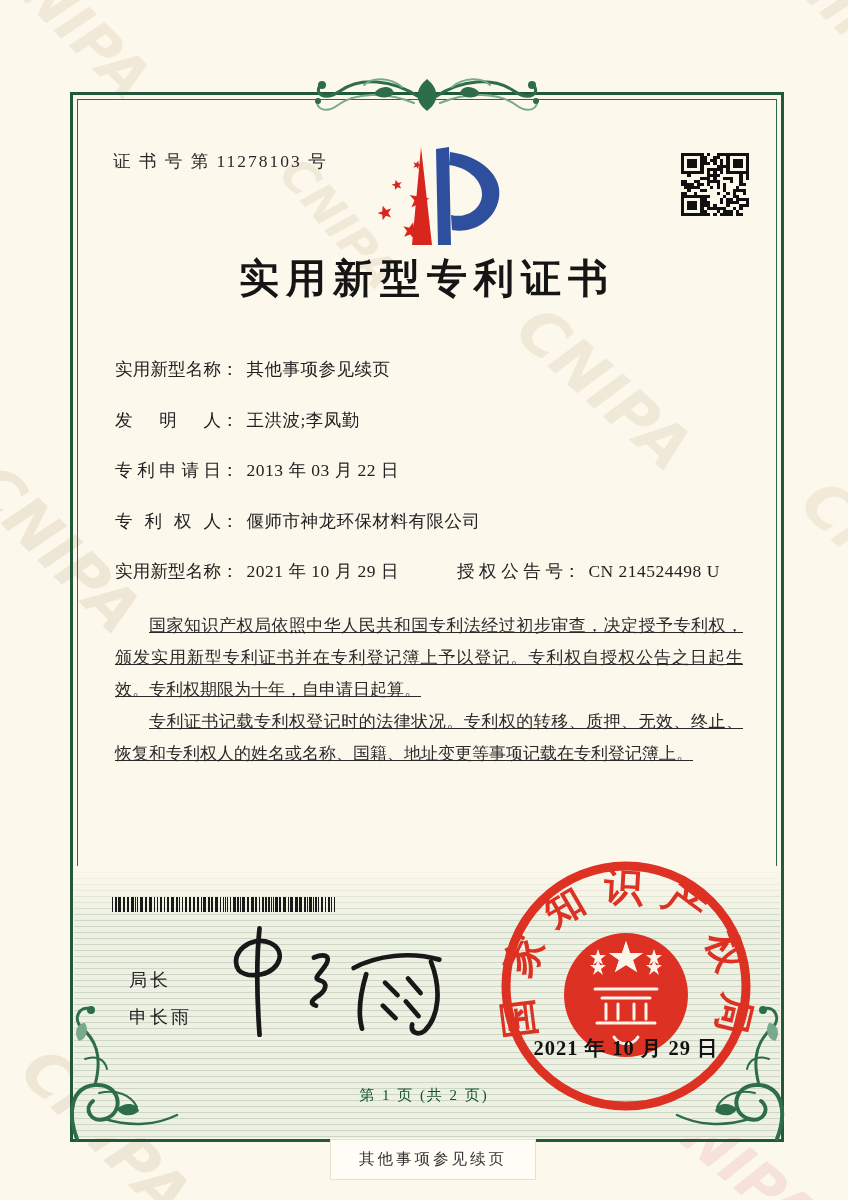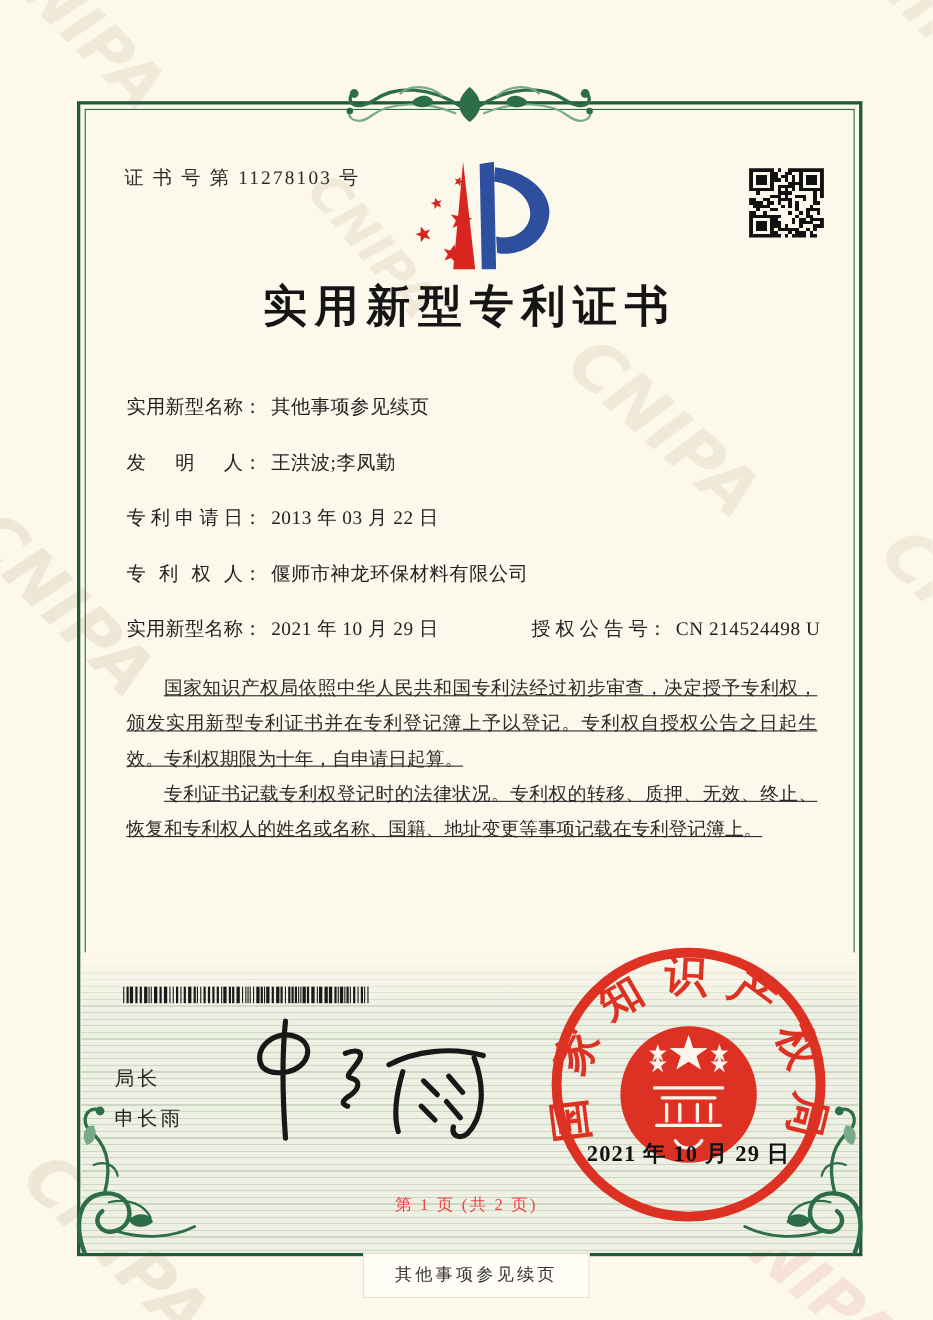--- a/index.html
+++ b/index.html
@@ -39,39 +39,39 @@
   .title{position:absolute;left:0;right:0;top:156px;margin:0;text-align:center;
          font-size:40px;font-weight:700;letter-spacing:7px;color:#151515;z-index:2;}
 
   
   .content{position:absolute;left:42px;top:262px;width:628px;z-index:2;color:#222;}
   .row{margin-bottom:26.5px;font-size:17.5px;white-space:nowrap;}
   .lbl{display:inline-block;width:106px;text-align:justify;text-align-last:justify;
        text-justify:inter-character;vertical-align:bottom;}
   .colon{display:inline-block;margin-right:8px;}
   .val{letter-spacing:0.5px;}
-  .cell2{margin-left:84px;}
+  .cell2{margin-left:58px;}
 
   .paras{margin-top:12px;font-size:17px;line-height:32px;text-align:justify;color:#2a2a2a;}
   .paras p{margin:0;text-indent:2em;text-decoration:underline;}
 
   
   .barcode{position:absolute;left:112px;top:897px;width:228px;height:15px;display:flex;z-index:2;}
   .barcode i{display:block;height:100%;background:#191919;}
-  .signer{position:absolute;left:104px;top:968px;z-index:2;
+  .signer{position:absolute;left:129px;top:968px;z-index:2;
           font-family:Liberation Sans, sans-serif;font-size:18px;color:#222;}
   .signer div{margin-bottom:13px;letter-spacing:3px;}
   .signature{position:absolute;left:224px;top:922px;z-index:3;}
   .seal{position:absolute;left:497px;top:857px;z-index:3;opacity:0.96;}
   .seal-ring-text{font-size:39px;font-weight:700;letter-spacing:17px;fill:#dd2b1c;
                   font-family:"Liberation Serif","DejaVu Serif",serif;}
   .seal-date{position:absolute;left:505px;top:1034px;width:242px;text-align:center;z-index:4;
              font-size:20.5px;letter-spacing:1px;color:#111;font-weight:600;}
   .page-indicator{position:absolute;left:70px;width:708px;top:1086px;text-align:center;
-                  font-size:15px;letter-spacing:2px;color:#ef4444;z-index:2;}
+                  font-size:15px;letter-spacing:2px;color:#14532d;z-index:2;}
   .footer-note{position:absolute;left:330px;top:1139px;z-index:2;background:#fffdf6;
                border:1px solid #e9e1ce;padding:9px 28px;font-size:15.5px;letter-spacing:3px;color:#333;}
 </style>
 </head>
 <body>
 
 <div class="page">
 
   <span class="wm wm1">CNIPA</span>
   <span class="wm wm2">CNIPA</span>

